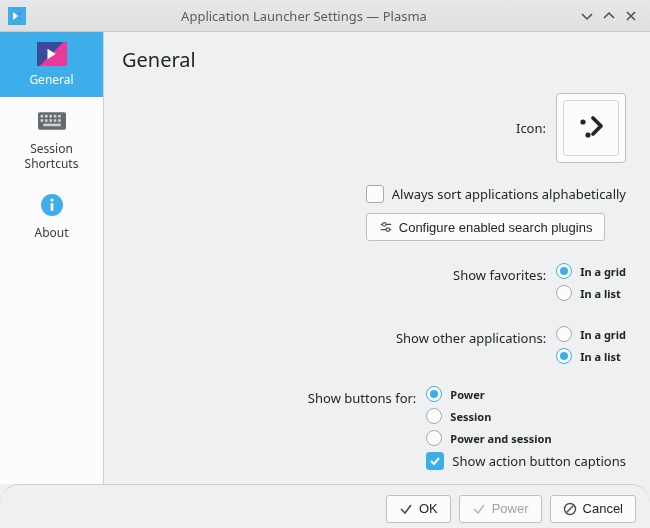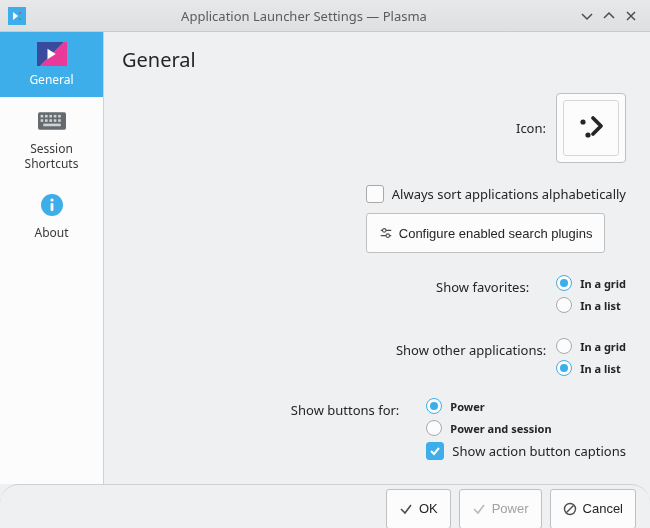--- a/index.html
+++ b/index.html
@@ -72,21 +72,21 @@
     overflow: auto;
   }
   .content h1 {
     font-size: 20px;
     font-weight: 400;
     margin: 0 0 20px 0;
     color: #232627;
   }
   .form { display: flex; flex-direction: column; gap: 4px; align-items: flex-end; }
   .row { display: flex; align-items: flex-start; }
-  .row.topgap { margin-top: 18px; gap: 17px; }
+  .row.topgap { margin-top: 18px; }
   .row .lab {
     width: 216px;
     text-align: right;
     padding-right: 10px;
     padding-top: 3px;
     color: #232627;
     font-size: 13px;
   }
   .row .val { flex: 1; display: flex; flex-direction: column; gap: 6px; }
   .iconbtn {
@@ -133,21 +133,21 @@
     border-radius: 50%;
     background: #fcfcfc;
     display: flex; align-items: center; justify-content: center;
   }
   .radio.sel .ring { border-color: #3daee9; }
   .radio.sel .ring::after {
     content: ""; width: 8px; height: 8px; border-radius: 50%;
     background: #3daee9;
   }
   .btn {
-    height: 40px;
+    height: 28px;
     padding: 0 12px;
     background: #fcfcfc;
     border: 1px solid #bfc0c2;
     border-radius: 3px;
     display: inline-flex; align-items: center; gap: 6px;
     font-size: 13px;
     cursor: pointer;
     color: #232627;
   }
   .btn.disabled { color: #a0a2a4; cursor: default; }
@@ -303,20 +303,24 @@
 
       <div class="row topgap">
         <div class="lab">Show buttons for:</div>
         <div class="val">
           <label class="radio sel">
               <span class="ring"></span>
               <span>Power</span>
             </label>
           <label class="radio">
               <span class="ring"></span>
+              <span>Session</span>
+            </label>
+          <label class="radio">
+              <span class="ring"></span>
               <span>Power and session</span>
             </label>
           <label class="check checked">
             <span class="box">
                 <svg viewBox="0 0 12 12">
                   <path d="M2 6 L5 9 L10 3" stroke="#fff" stroke-width="2" fill="none"></path>
                 </svg>
               </span>
             <span>Show action button captions</span>
           </label>

